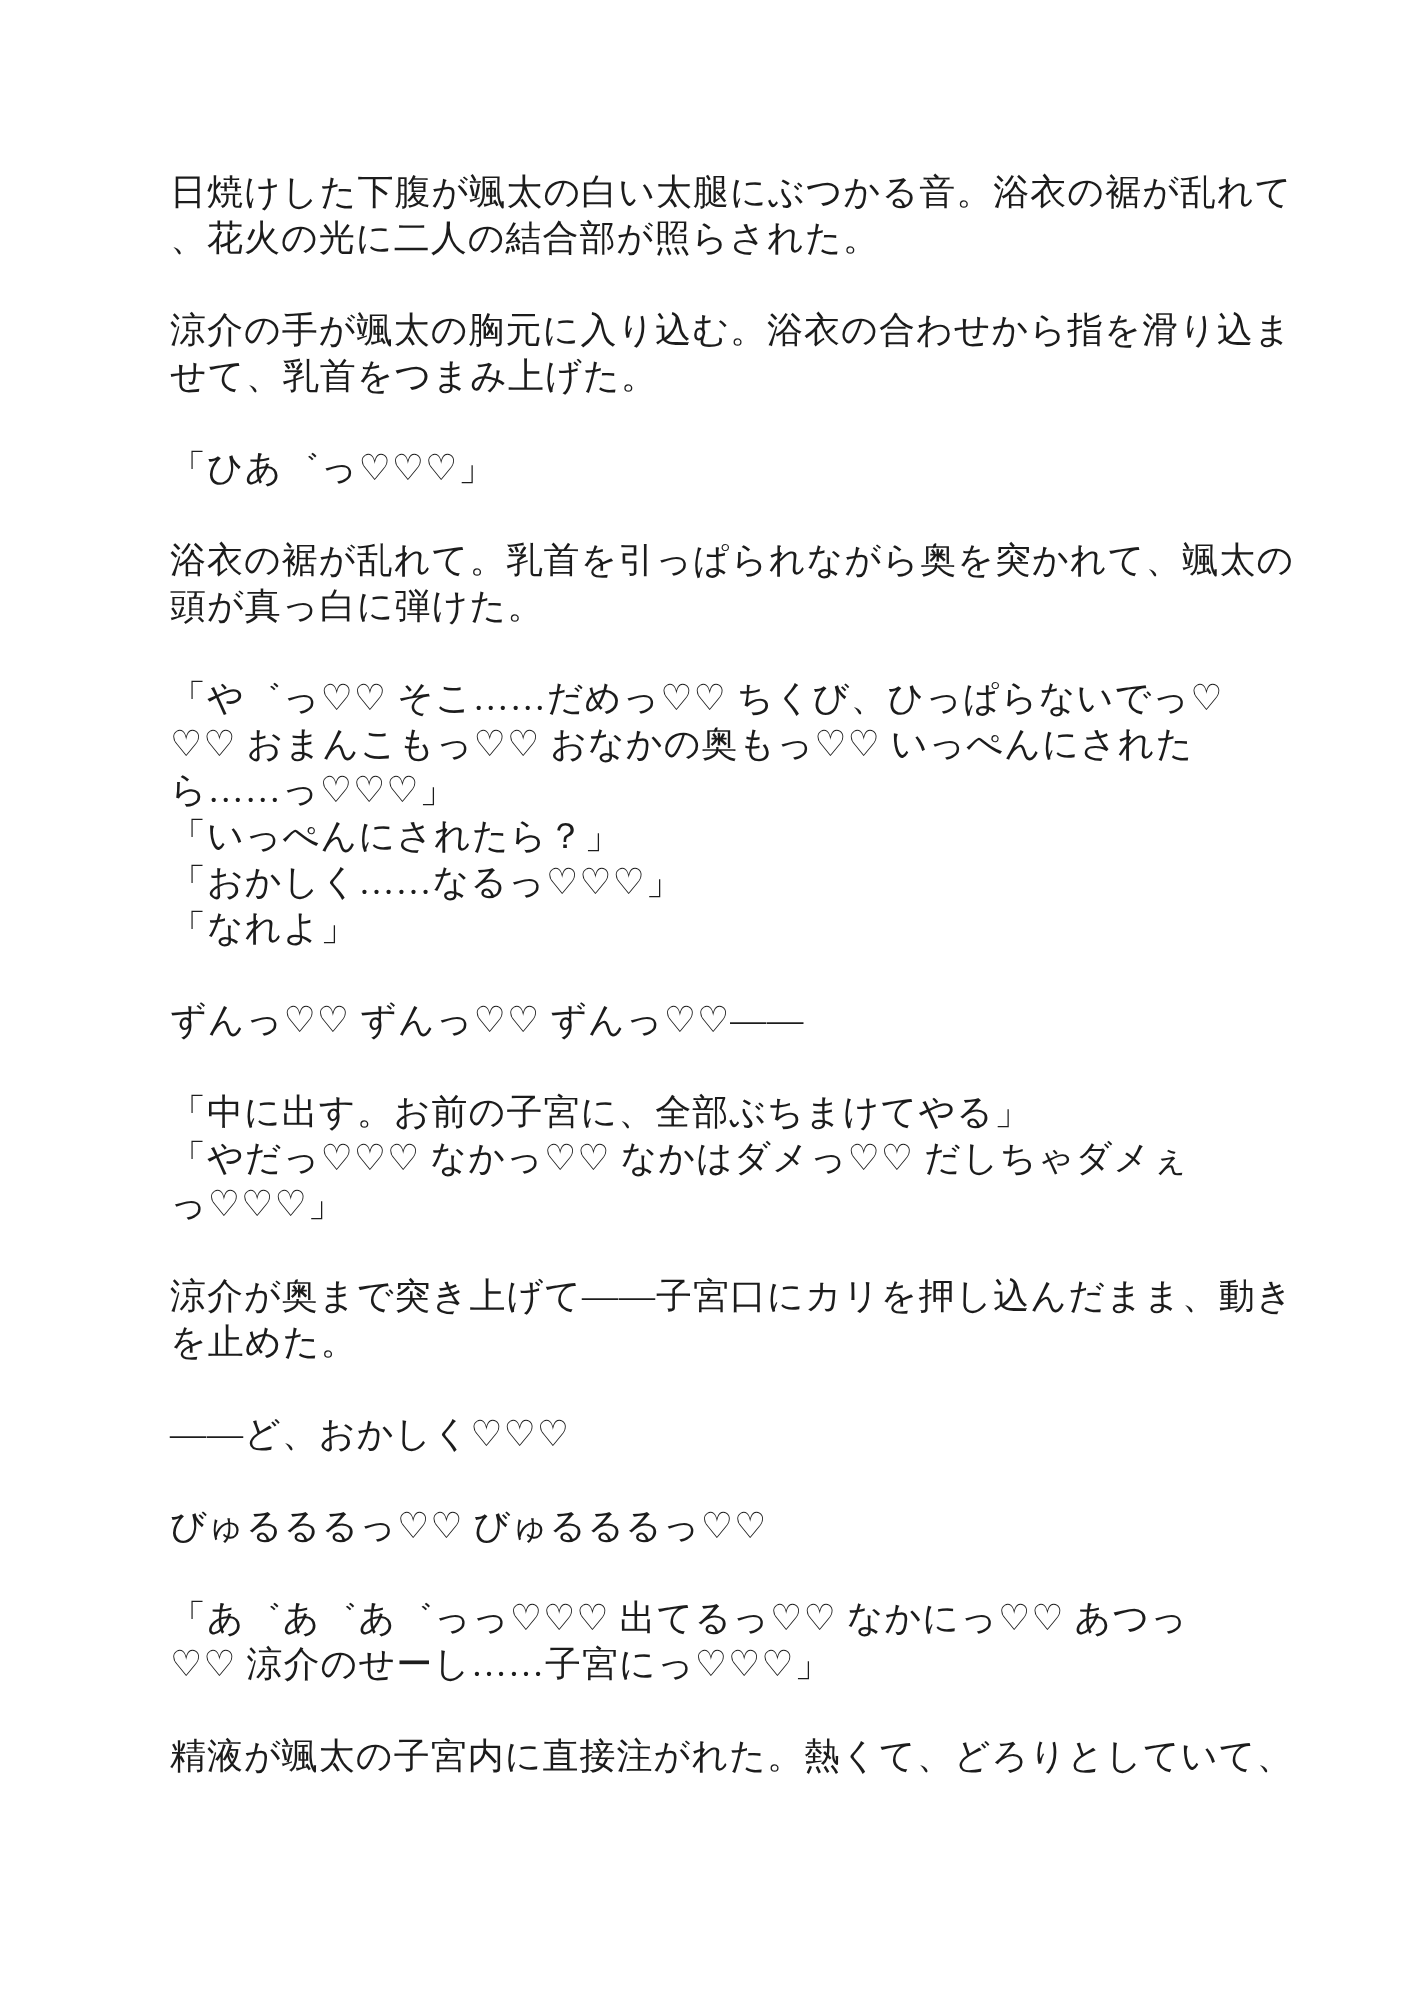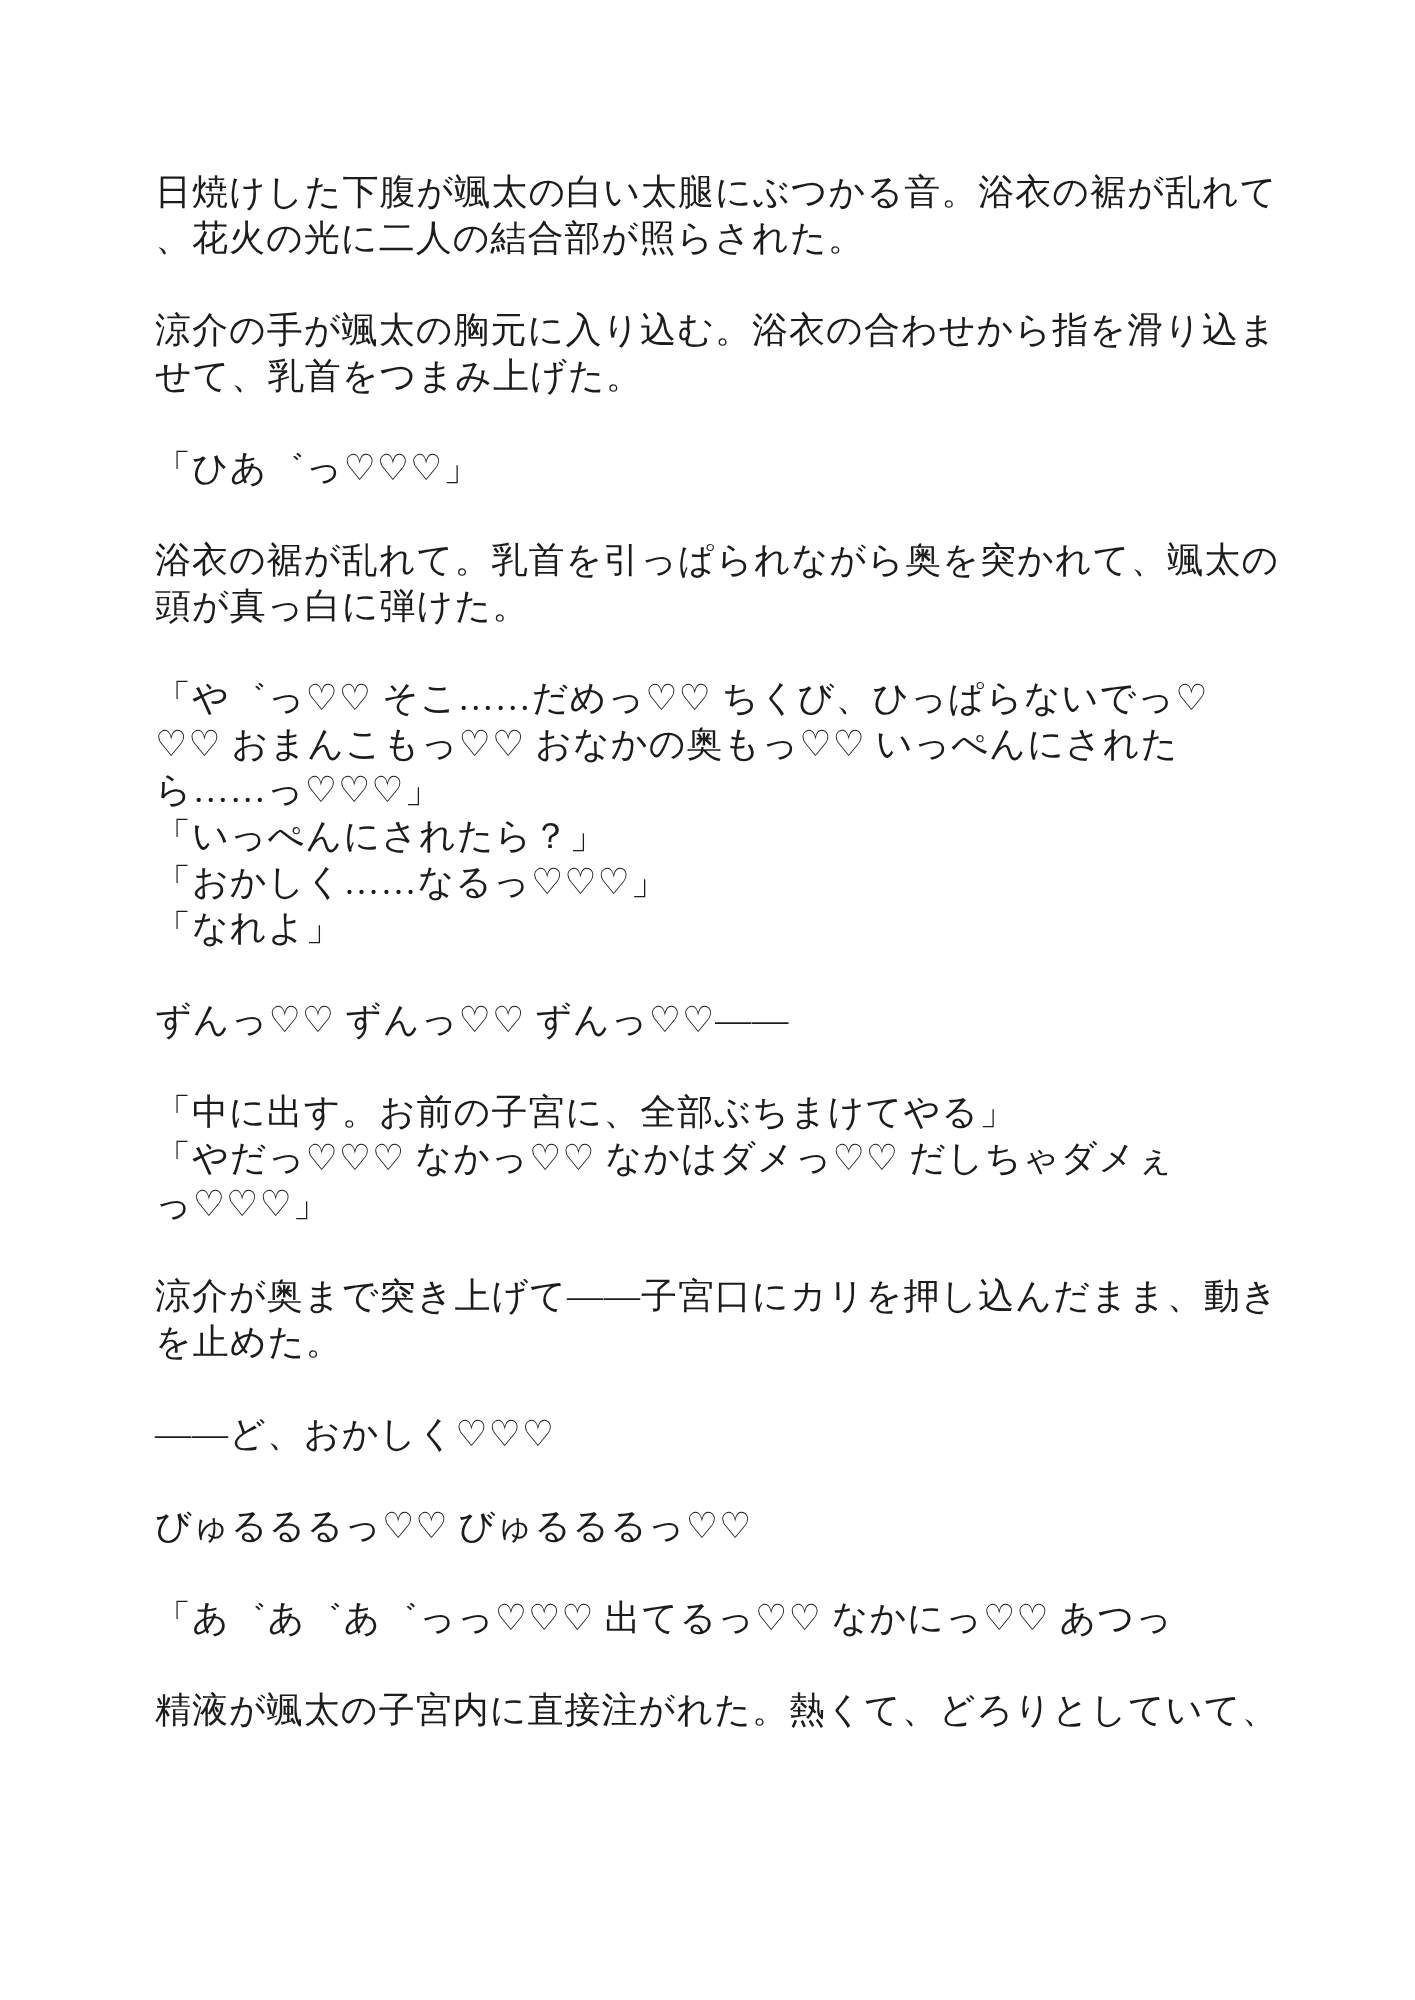--- a/index.html
+++ b/index.html
@@ -14,21 +14,21 @@
     position: relative;
     font-family: "Liberation Serif", "DejaVu Serif", serif;
   }
   .page {
     position: absolute;
     inset: 0;
     background: #ffffff;
   }
   .story-text {
     position: absolute;
-    left: 155px;
+    left: 170px;
     top: 169px;
     width: 1130px;
     font-size: 36px;
     letter-spacing: 1px;
     font-weight: 400;
   }
   .para {
     margin: 0 0 46px 0;
   }
   .para:last-child {
@@ -81,18 +81,19 @@
         <div class="line">を止めた。</div>
       </div>
       <div class="para">
         <div class="line">――ど、おかしく♡♡♡</div>
       </div>
       <div class="para">
         <div class="line">びゅるるるっ♡♡ びゅるるるっ♡♡</div>
       </div>
       <div class="para">
         <div class="line">「あ゛あ゛あ゛っっ♡♡♡ 出てるっ♡♡ なかにっ♡♡ あつっ</div>
+        <div class="line">♡♡ 涼介のせーし……子宮にっ♡♡♡」</div>
       </div>
       <div class="para">
         <div class="line">精液が颯太の子宮内に直接注がれた。熱くて、どろりとしていて、</div>
       </div>
     </div>
 </div>
 
 </body></html>

